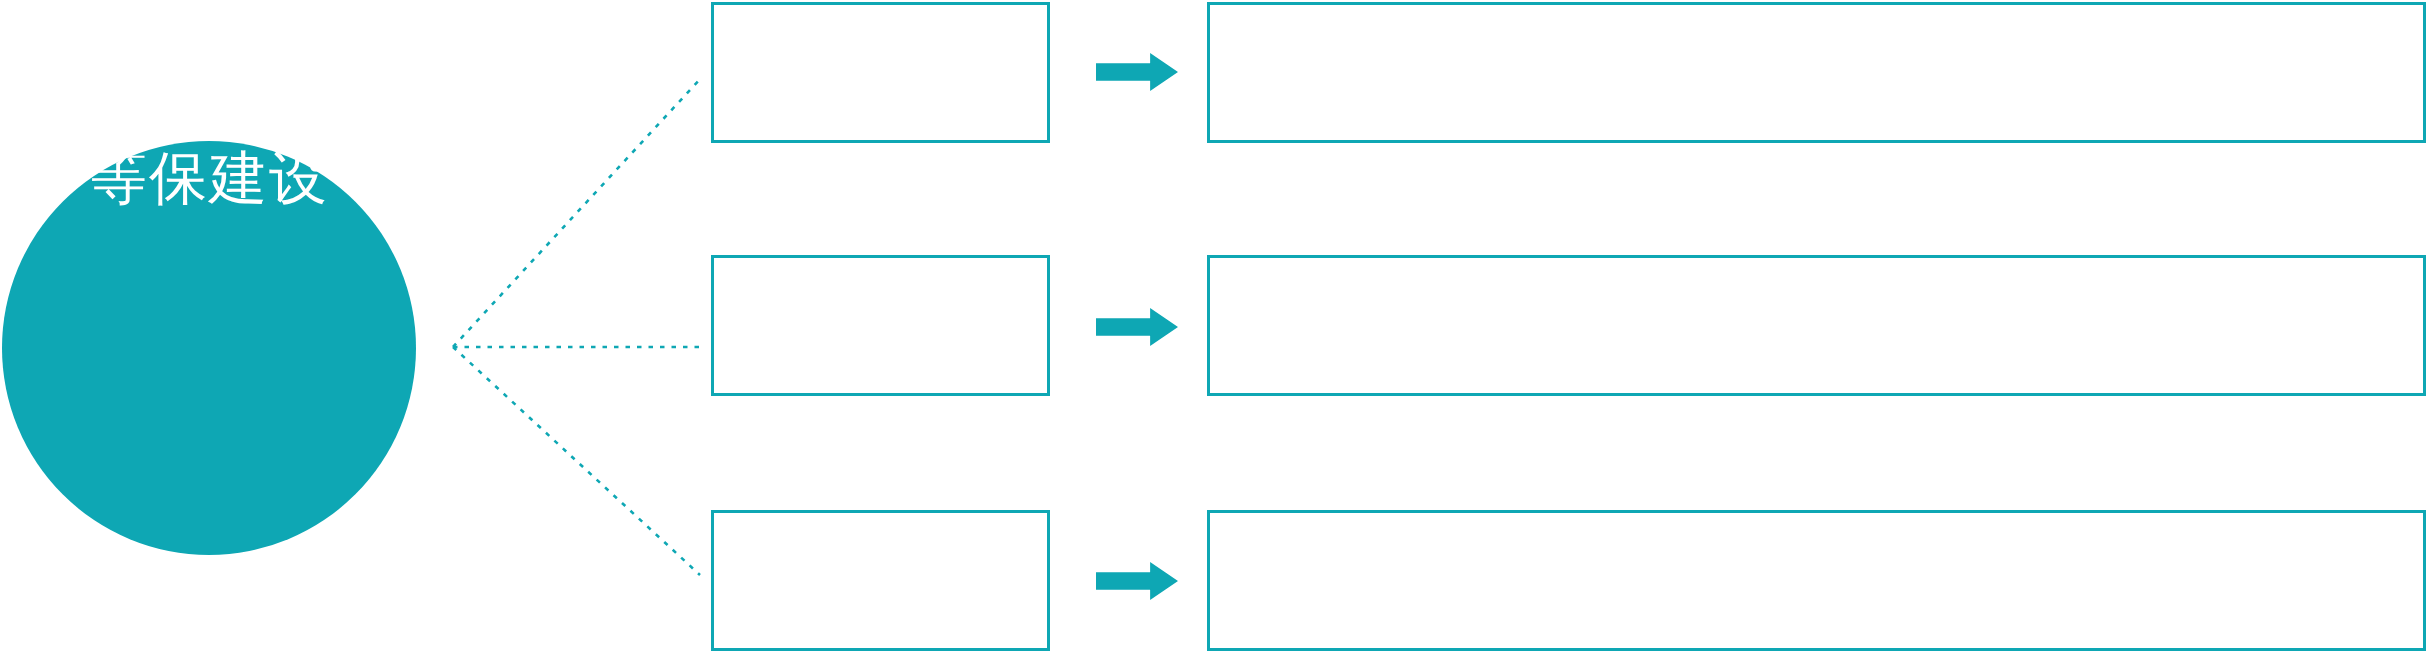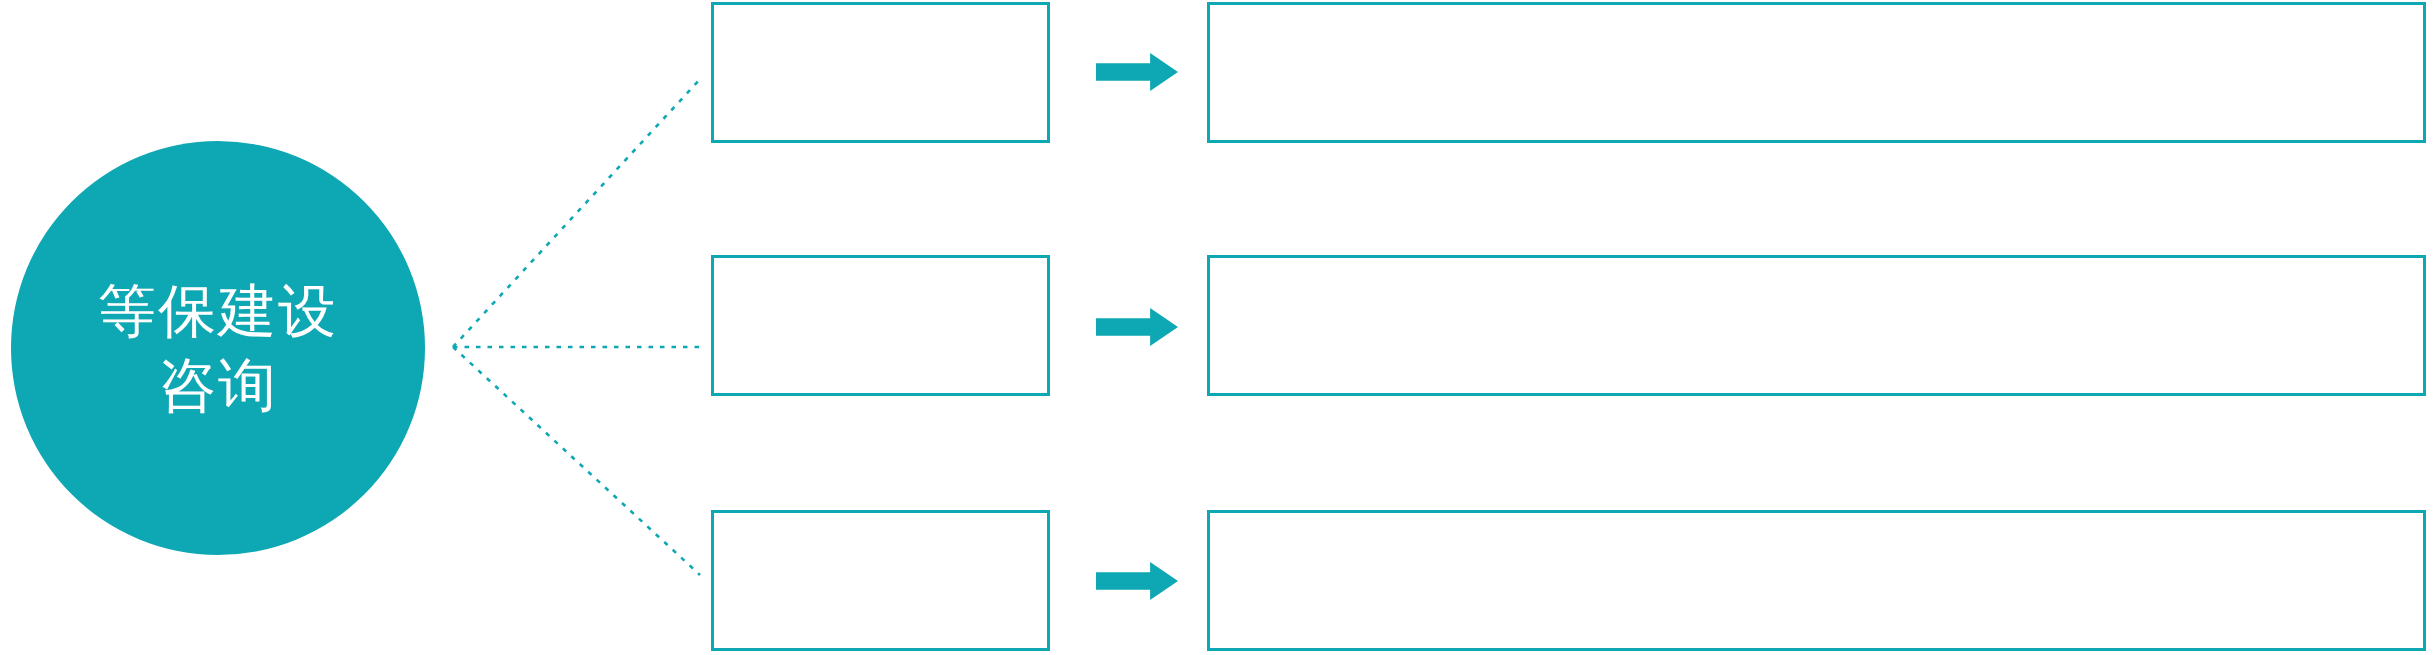--- a/index.html
+++ b/index.html
@@ -12,28 +12,27 @@
     position: relative;
     width: 2434px;
     height: 655px;
     background: #ffffff;
     overflow: hidden;
   }
 
   
   .topic-circle {
     position: absolute;
-    left: 11px;
+    left: 2px;
     top: 141px;
     width: 414px;
     height: 414px;
     border-radius: 50%;
     background: var(--teal);
     display: flex;
-    align-items: center;
     justify-content: center;
   }
   .topic-circle .label {
     color: #ffffff;
     font-size: 58px;
     font-weight: 300;
     line-height: 74px;
     text-align: center;
     letter-spacing: 2px;
   }
@@ -81,21 +80,20 @@
   .row3 .block-arrow { top: 562px; }  
 </style>
 </head>
 <body>
 
 <div class="canvas" style="--teal:#0ea7b4;">
 
   <div class="topic-circle">
     <div class="label">
       <div>等保建设</div>
-      <div>咨询</div>
     </div>
   </div>
 
   <svg class="connectors" viewBox="0 0 2434 655" xmlns="http://www.w3.org/2000/svg">
     <line x1="453" y1="347" x2="702" y2="77"></line>
     <line x1="453" y1="347" x2="702" y2="347"></line>
     <line x1="453" y1="347" x2="700" y2="575"></line>
   </svg>
 
   <div class="row1">

